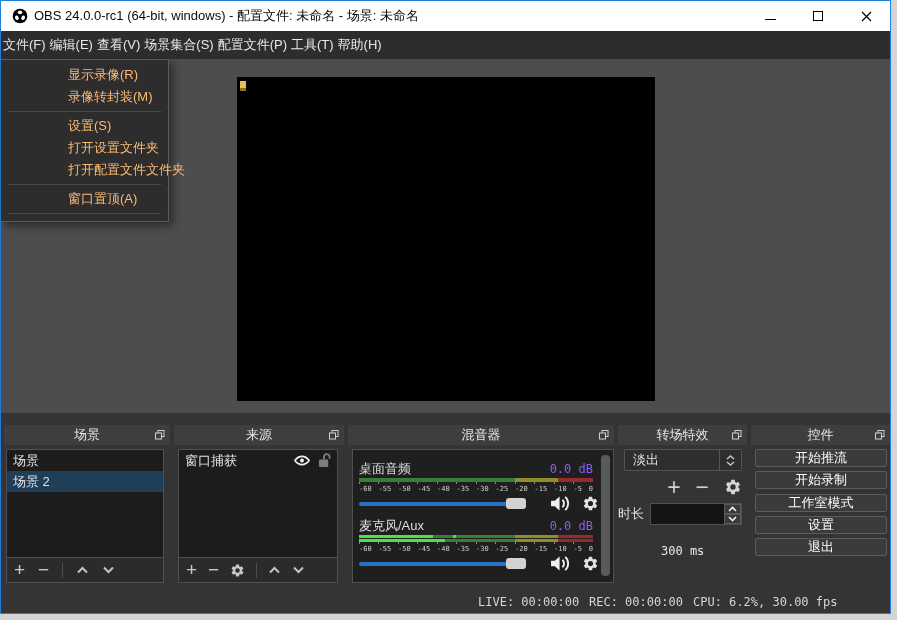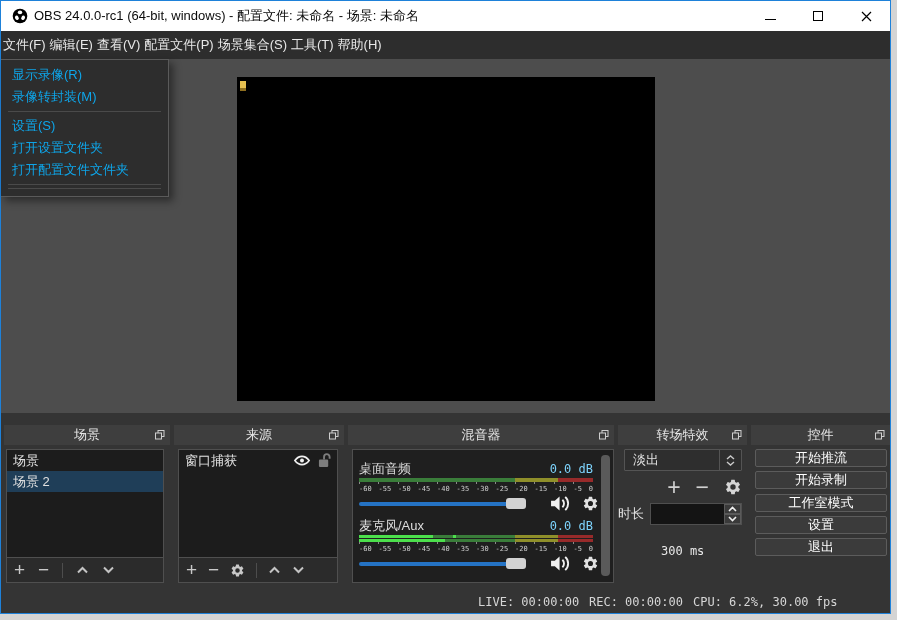--- a/index.html
+++ b/index.html
@@ -21,21 +21,21 @@
   .menubar { position:absolute; left:0; top:30px; right:0; height:28px; background:#2d2d2d; display:flex; align-items:center; }
   .menu-top-item { padding:0 2px; font-size:13px; color:#e8e8e8; line-height:28px; }
 
   
   .preview { position:absolute; left:0; top:58px; right:0; height:354px; background:#4d4d4d; }
   .canvas { position:absolute; left:236px; top:18px; width:418px; height:324px; background:#000; }
   .capture-artifact { position:absolute; left:3px; top:4px; width:6px; height:10px; background:#e6c050; border-bottom:3px solid #8f6f1f; }
 
   
   .context-menu { position:absolute; left:0; top:58px; width:168px; background:#2d2d2d; border:1px solid #5a5a5a; border-left:none; box-shadow:4px 4px 8px rgba(0,0,0,.45); padding:4px 0; z-index:20; }
-  .menu-item { height:22px; line-height:22px; padding-left:11px; font-size:13px; color:#0ea5e9; white-space:nowrap; }
+  .menu-item { height:22px; line-height:22px; padding-left:19px; font-size:13px; color:#fdba74; white-space:nowrap;margin-left:48px; }
   .menu-sep { border-top:1px solid #4a4a4a; margin:3px 7px; }
 
   
   .docks { position:absolute; left:0; right:0; top:412px; bottom:0; background:#343434; }
   .dock-header { position:absolute; top:12px; height:20px; background:#3e3e3e; color:#e6e6e6; font-size:13px; display:flex; align-items:center; justify-content:center; }
   .float-btn { position:absolute; right:5px; top:5px; width:10px; height:10px; }
 
   .panel-box { position:absolute; top:36px; height:134px; border:1px solid #4f4f4f; background:#1c1c1c; display:flex; flex-direction:column; }
   .list-area { flex:1; overflow:hidden; }
   .list-row { height:21px; line-height:21px; padding:0 6px; font-size:13px; color:#e0e0e0; display:flex; align-items:center; white-space:nowrap; }
@@ -43,21 +43,21 @@
   .list-row.selected { background:#1f3e58; }
   .panel-toolbar { height:25px; border-top:1px solid #4f4f4f; background:#2b2b2b; display:flex; align-items:center; padding:0 7px; gap:13px; }
   .tool-txt { font-size:19px; color:#c8c8c8; line-height:22px; }
   .tool-sep { width:1px; height:15px; background:#4d4d4d; }
 
   
   .mixer-box { position:absolute; left:351px; top:36px; width:262px; height:134px; background:#1f1f1f; border:1px solid #4f4f4f; padding:12px 6px 0 6px; }
   .mix-inner { margin-right:14px; }
   .mix-row1 { display:flex; justify-content:space-between; align-items:center; height:14px; }
   .mix-name { font-size:13px; color:#dcdcdc; }
-  .mix-val { font-size:12px; color:#7dd3fc; }
+  .mix-val { font-size:12px; color:#8b5cf6; }
   .meter { position:relative; margin-top:2px; background:linear-gradient(90deg,#3a7d3a 0 66.5%,#8f8f2a 66.5% 85%,#972a2a 85% 100%); }
   .meter.h4 { height:4px; } .meter.h3 { height:3px; margin-top:1px; }
   .meter-fill { position:absolute; left:0; top:0; bottom:0; background:#4ce04c; }
   .meter-peak { position:absolute; top:0; bottom:0; width:3px; background:#4ce04c; }
   .ticks { position:relative; height:11px; padding-top:3px; display:flex; justify-content:space-between; font-family:"DejaVu Sans Mono",monospace; font-size:7px; color:#cfcfcf; }
   .ticks::before { content:''; position:absolute; left:0; right:0; top:0; height:2px; background:repeating-linear-gradient(90deg,#8a8a8a 0 1px,transparent 1px 8.3333%); }
   .slider-row { display:flex; align-items:center; height:17px; margin-top:2px; }
   .vol-slider { position:relative; width:182px; height:13px; }
   .slider-fill { position:absolute; left:0; top:5px; height:4px; border-radius:2px; background:#2573c4; }
   .slider-handle { position:absolute; top:1px; width:20px; height:11px; border-radius:3px; background:#d2d2d2; transform:translateX(-55%); }
@@ -110,40 +110,41 @@
             <path d="M1 1 L10 10 M10 1 L1 10" stroke="#000" stroke-width="1.2"></path>
           </svg>
       </div>
     </div>
   </div>
 
   <div class="menubar">
     <div class="menu-top-item">文件(F)</div>
     <div class="menu-top-item">编辑(E)</div>
     <div class="menu-top-item">查看(V)</div>
+    <div class="menu-top-item">场景集合(S)</div>
     <div class="menu-top-item">配置文件(P)</div>
-    <div class="menu-top-item">场景集合(S)</div>
     <div class="menu-top-item">工具(T)</div>
     <div class="menu-top-item">帮助(H)</div>
   </div>
 
   <div class="preview">
     <div class="canvas">
       <div class="capture-artifact"></div>
     </div>
   </div>
 
   <div class="context-menu">
     <div class="menu-item">显示录像(R)</div>
     <div class="menu-item">录像转封装(M)</div>
     <div class="menu-sep"></div>
     <div class="menu-item">设置(S)</div>
     <div class="menu-item">打开设置文件夹</div>
     <div class="menu-item">打开配置文件文件夹</div>
     <div class="menu-sep"></div>
+    <div class="menu-item">窗口置顶(A)</div>
     <div class="menu-sep"></div>
   </div>
 
   <div class="docks">
 
     <div class="dock-header" style="left:3px;width:166px;">
       <span>场景</span>
       <svg class="float-btn" viewBox="0 0 10 10">
           <rect x="3" y="0.5" width="6" height="6" fill="none" stroke="#cfcfcf"></rect>
           <rect x="0.5" y="3" width="6" height="6" fill="#3e3e3e" stroke="#cfcfcf"></rect>

